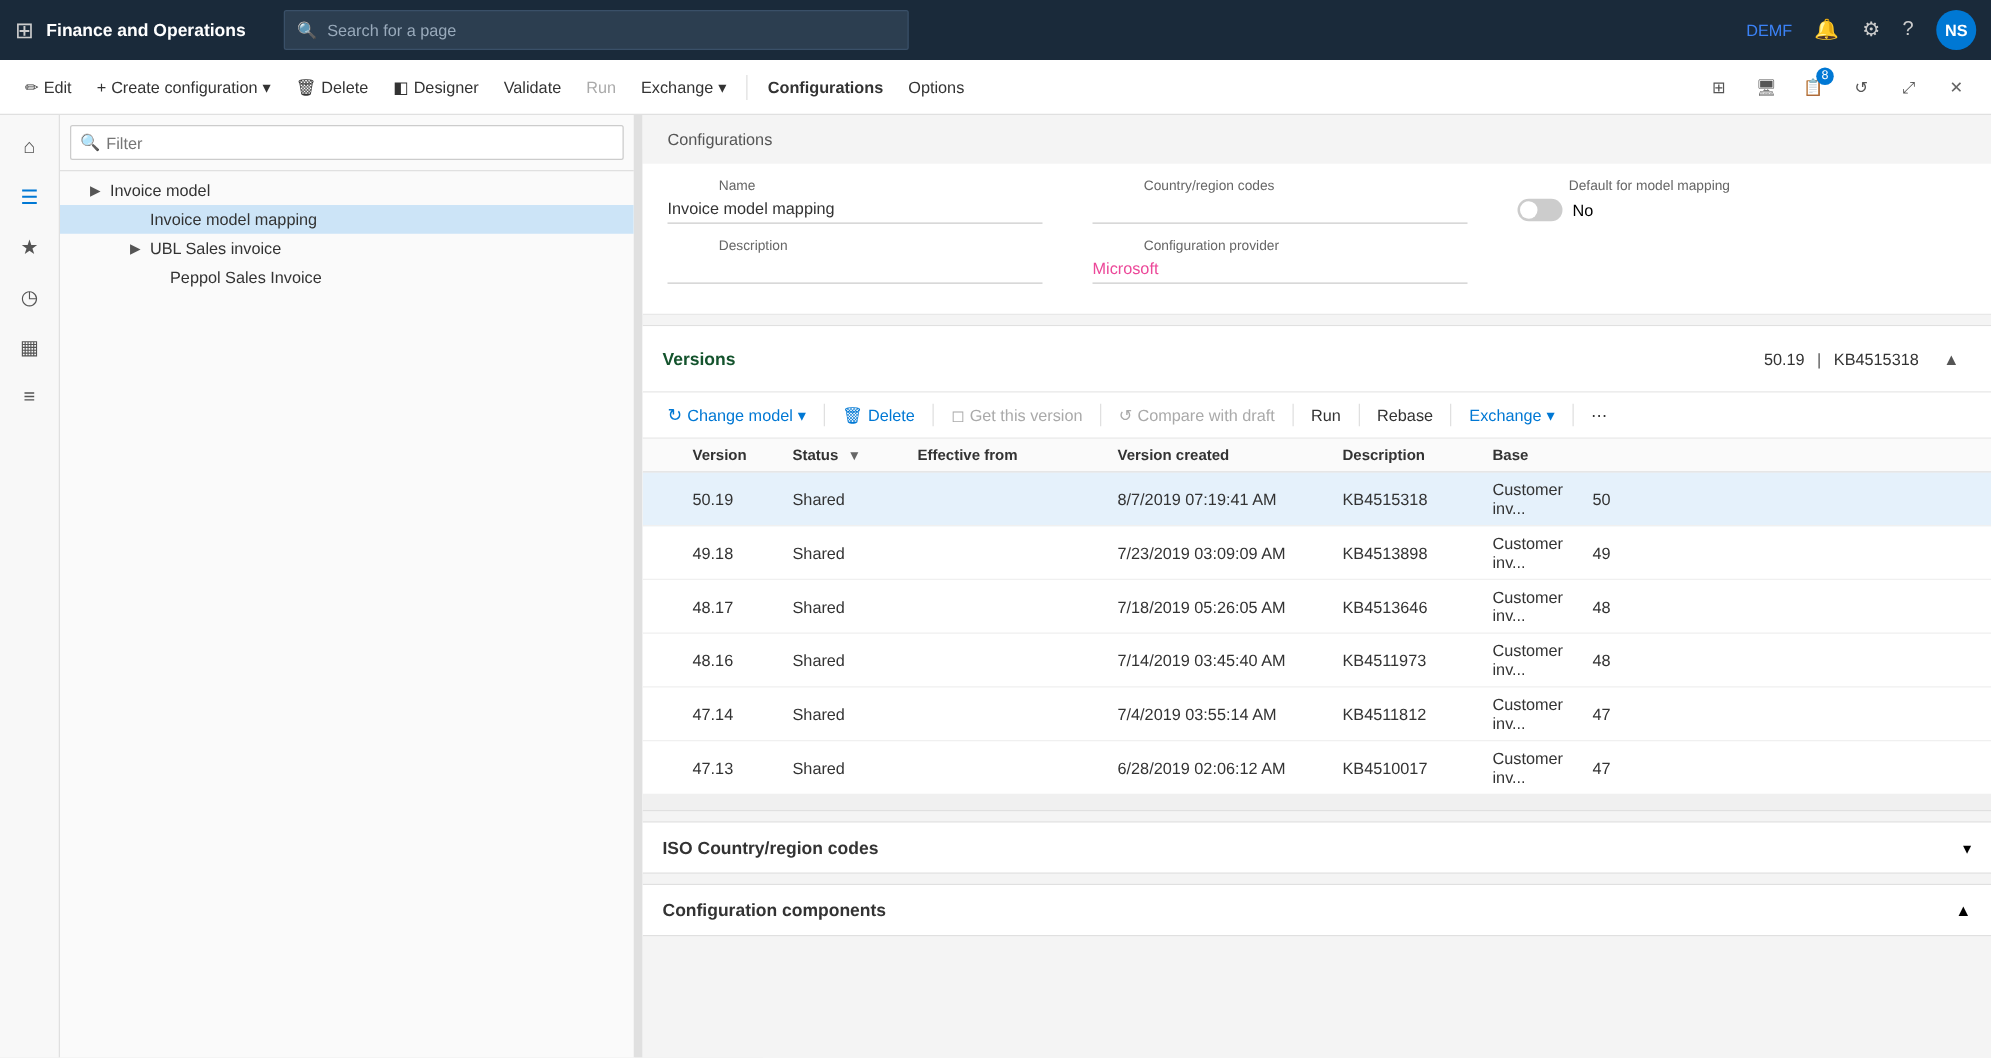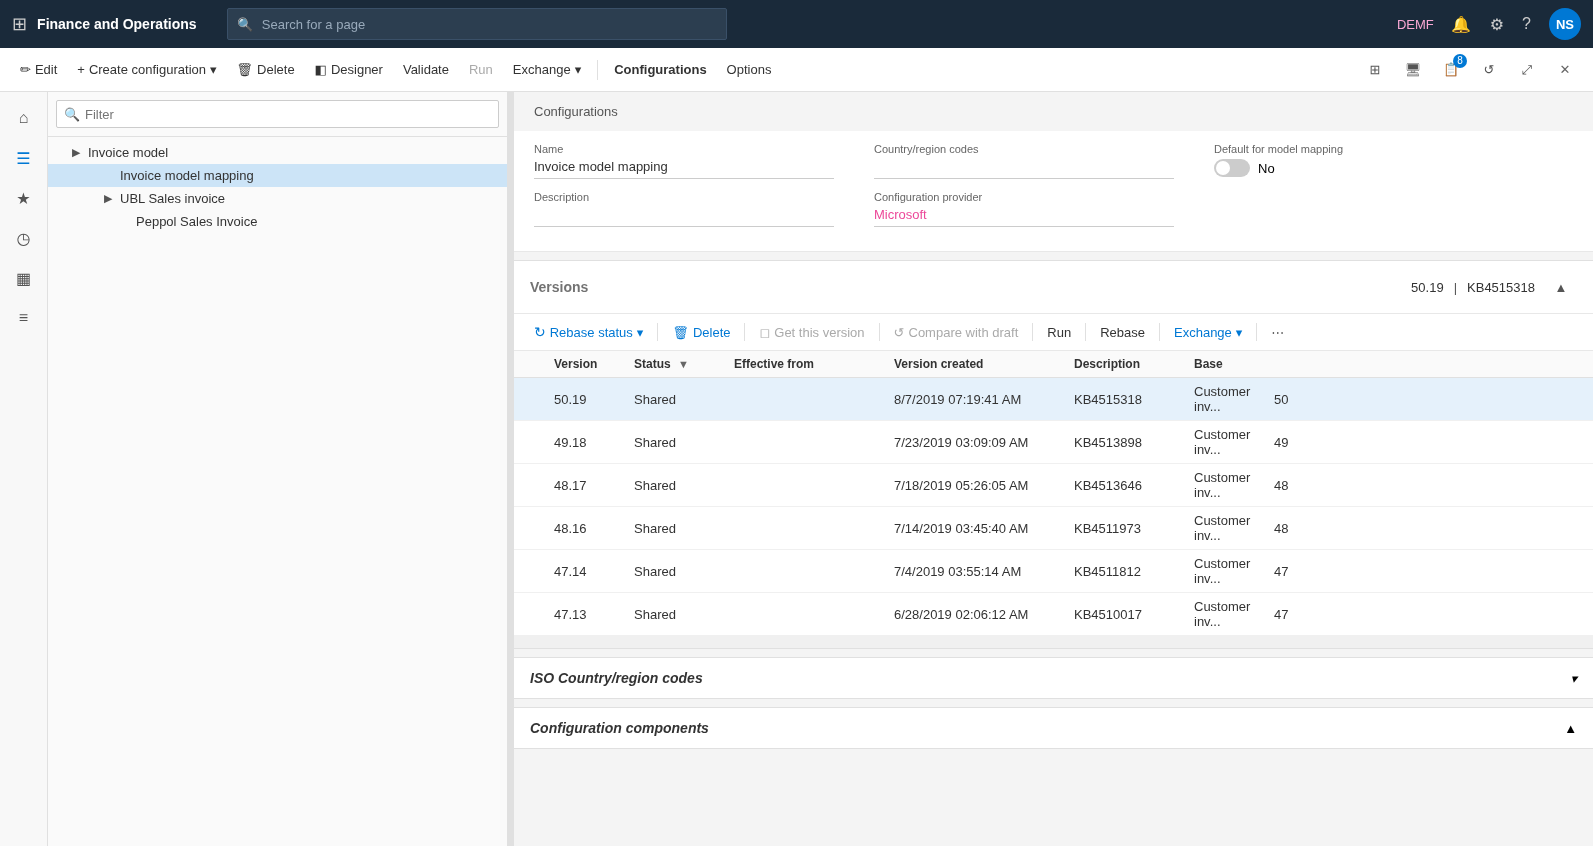--- a/index.html
+++ b/index.html
@@ -29,21 +29,21 @@
       gap: 8px;
       color: #aaa;
     }
     .top-bar-right {
       margin-left: auto;
       display: flex;
       align-items: center;
       gap: 18px;
       color: #ccc;
     }
-    .top-bar-right .demf { color: #f9a8d4; font-size: 13px; margin-left: 40px; }
+    .top-bar-right .demf { color: #3b82f6; font-size: 13px; margin-left: 40px; }
     .top-bar-avatar {
       width: 32px; height: 32px; border-radius: 50%;
       background: #0078d4; color: #fff;
       display: flex; align-items: center; justify-content: center;
       font-size: 13px; font-weight: 600;
     }
 
     
     .cmd-bar {
       background: #fff;
@@ -153,21 +153,21 @@
     .config-header-title { font-size: 13px; color: #555; margin-bottom: 12px; }
 
     
     .fields-section {
       background: #fff;
       padding: 12px 20px;
       border-bottom: 1px solid #e8e8e8;
     }
     .fields-row { display: flex; gap: 40px; align-items: flex-start; margin-bottom: 12px; }
     .field-group { display: flex; flex-direction: column; min-width: 200px; }
-    .field-label { font-size: 11px; color: #666; margin-bottom: 4px; }
+    .field-label { font-size: 11px; color: #666; margin-bottom: 4px; margin-left: 41px; }
     .field-value { font-size: 13px; color: #333; border-bottom: 1px solid #ccc; padding-bottom: 4px; min-width: 200px; }
     .field-value.link { color: #ec4899; cursor: pointer; }
     .field-group.wide { min-width: 300px; }
 
     
     .toggle-wrap { display: flex; align-items: center; gap: 8px; }
     .toggle {
       width: 36px; height: 18px; border-radius: 9px;
       background: #ccc; position: relative; cursor: pointer;
     }
@@ -185,21 +185,21 @@
       background: #fff;
       margin: 12px 0 0 0;
       border: 1px solid #e0e0e0;
     }
     .versions-header {
       display: flex; align-items: center; justify-content: space-between;
       padding: 10px 16px;
       background: #fff;
       border-bottom: 1px solid #e8e8e8;
     }
-    .versions-title { font-size: 14px; font-weight: 600; color: #737373; }
+    .versions-title { font-size: 14px; font-weight: 600; color: #14532d; }
     .versions-header-right { display: flex; align-items: center; gap: 10px; color: #555; font-size: 13px; }
     .versions-badge { color: #333; }
 
     
     .versions-toolbar {
       display: flex; align-items: center;
       padding: 6px 12px;
       border-bottom: 1px solid #e8e8e8;
       gap: 4px;
     }
@@ -246,21 +246,20 @@
     
     .collapsible-section {
       background: #fff;
       border: 1px solid #e0e0e0;
       margin-top: 8px;
     }
     .collapsible-header {
       display: flex; align-items: center; justify-content: space-between;
       padding: 12px 16px;
       cursor: pointer;
-      font-style: italic;
     }
     .collapsible-title { font-size: 14px; font-weight: 600; color: #333; }
 
     
     .filter-icon { font-size: 11px; color: #666; margin-left: 4px; }
   </style>
 </head>
 <body>
 
 <div class="top-bar">
@@ -414,21 +413,21 @@
           <span class="versions-badge">50.19</span>
           <span>|</span>
           <span class="versions-badge">KB4515318</span>
           <button class="cmd-icon-btn">▲</button>
         </div>
       </div>
 
       <div class="versions-toolbar">
         <button class="vtool-btn">
           <span style="font-size:14px;">↻</span>
-          <span>Rebase status</span>
+          <span>Change model</span>
           <span>▾</span>
         </button>
         <div class="vtool-separator"></div>
         <button class="vtool-btn">
           <span>🗑</span>
           <span>Delete</span>
         </button>
         <div class="vtool-separator"></div>
         <button class="vtool-btn disabled">
           <span>◻</span>

